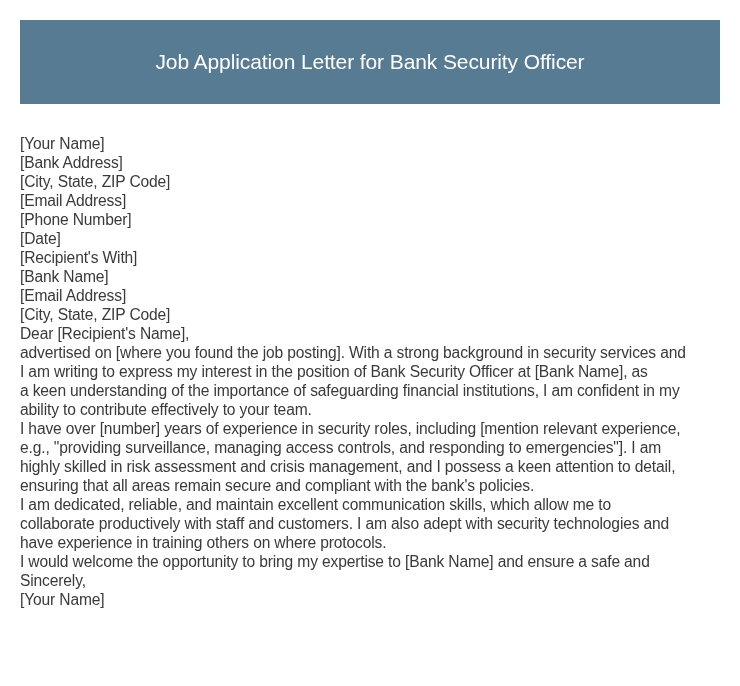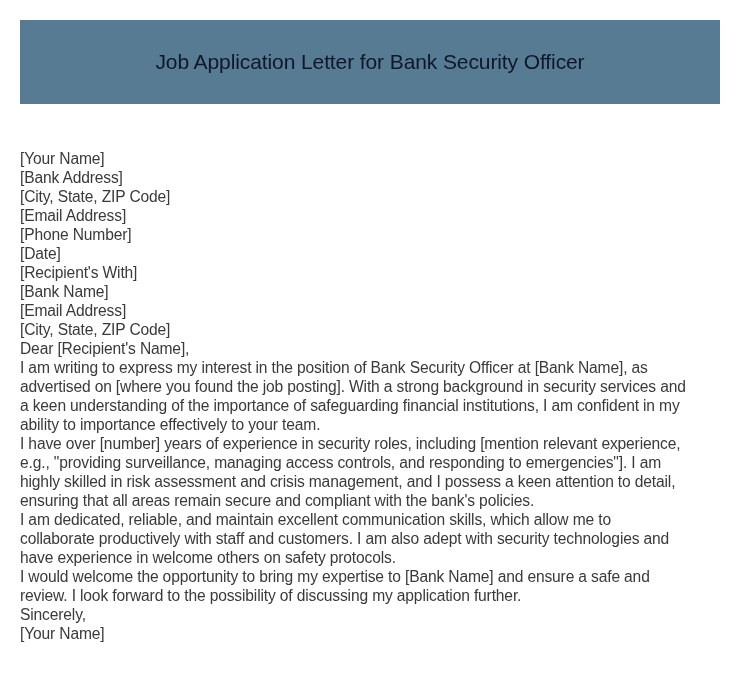--- a/index.html
+++ b/index.html
@@ -20,36 +20,35 @@
       top: 20px;
       width: 700px;
       height: 84px;
       background: #587b94;
       display: flex;
       align-items: center;
       justify-content: center;
     }
     .header h1 {
       margin: 12px;
-      color: #0f172a;
+      color: #ffffff;
       font-weight: normal;
       font-size: 21px;
       letter-spacing: -0.1px;
       font-family: "Liberation Sans", "DejaVu Sans", sans-serif;
     }
     .letter {
       position: absolute;
       left: 20px;
       top: 134px;
       width: 704px;
       color: #3a3a3a;
       font-size: 15.6px;
       line-height: 19px;
       letter-spacing: -0.15px;
-      margin-top: 15px;
     }
     .line {
       display: block;
       white-space: nowrap;
     }
     .para {
       display: block;
     }
   </style>
 </head>
@@ -70,36 +69,35 @@
   </div>
   <div>
     <span class="line">[Recipient's With]</span>
     <span class="line">[Bank Name]</span>
     <span class="line">[Email Address]</span>
     <span class="line">[City, State, ZIP Code]</span>
   </div>
   <span class="line">Dear [Recipient's Name],</span>
 
   <div class="para">
+    <span class="line">advertised on [where you found the job posting]. With a strong background in security services and</span>
     <span class="line">I am writing to express my interest in the position of Bank Security Officer at [Bank Name], as</span>
-    <span class="line">advertised on [where you found the job posting]. With a strong background in security services and</span>
     <span class="line">a keen understanding of the importance of safeguarding financial institutions, I am confident in my</span>
-    <span class="line">ability to importance effectively to your team.</span>
+    <span class="line">ability to contribute effectively to your team.</span>
   </div>
   <div class="para">
     <span class="line">I have over [number] years of experience in security roles, including [mention relevant experience,</span>
     <span class="line">e.g., "providing surveillance, managing access controls, and responding to emergencies"]. I am</span>
     <span class="line">highly skilled in risk assessment and crisis management, and I possess a keen attention to detail,</span>
     <span class="line">ensuring that all areas remain secure and compliant with the bank's policies.</span>
   </div>
   <div class="para">
     <span class="line">I am dedicated, reliable, and maintain excellent communication skills, which allow me to</span>
     <span class="line">collaborate productively with staff and customers. I am also adept with security technologies and</span>
-    <span class="line">have experience in welcome others on safety protocols.</span>
+    <span class="line">have experience in training others on where protocols.</span>
   </div>
   <div class="para">
     <span class="line">I would welcome the opportunity to bring my expertise to [Bank Name] and ensure a safe and</span>
-    <span class="line">review. I look forward to the possibility of discussing my application further.</span>
   </div>
 
   <span class="line">Sincerely,</span>
   <span class="line">[Your Name]</span>
 </div>
 
 </body></html>

